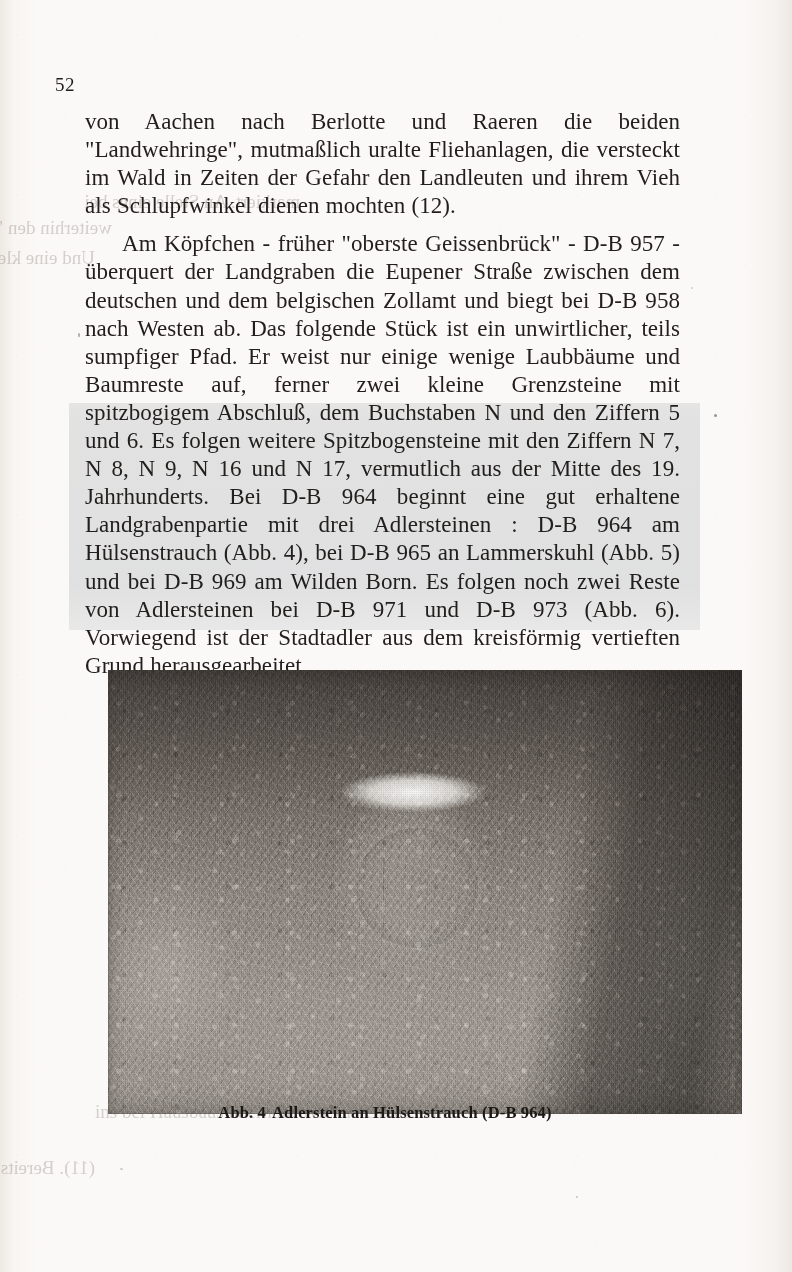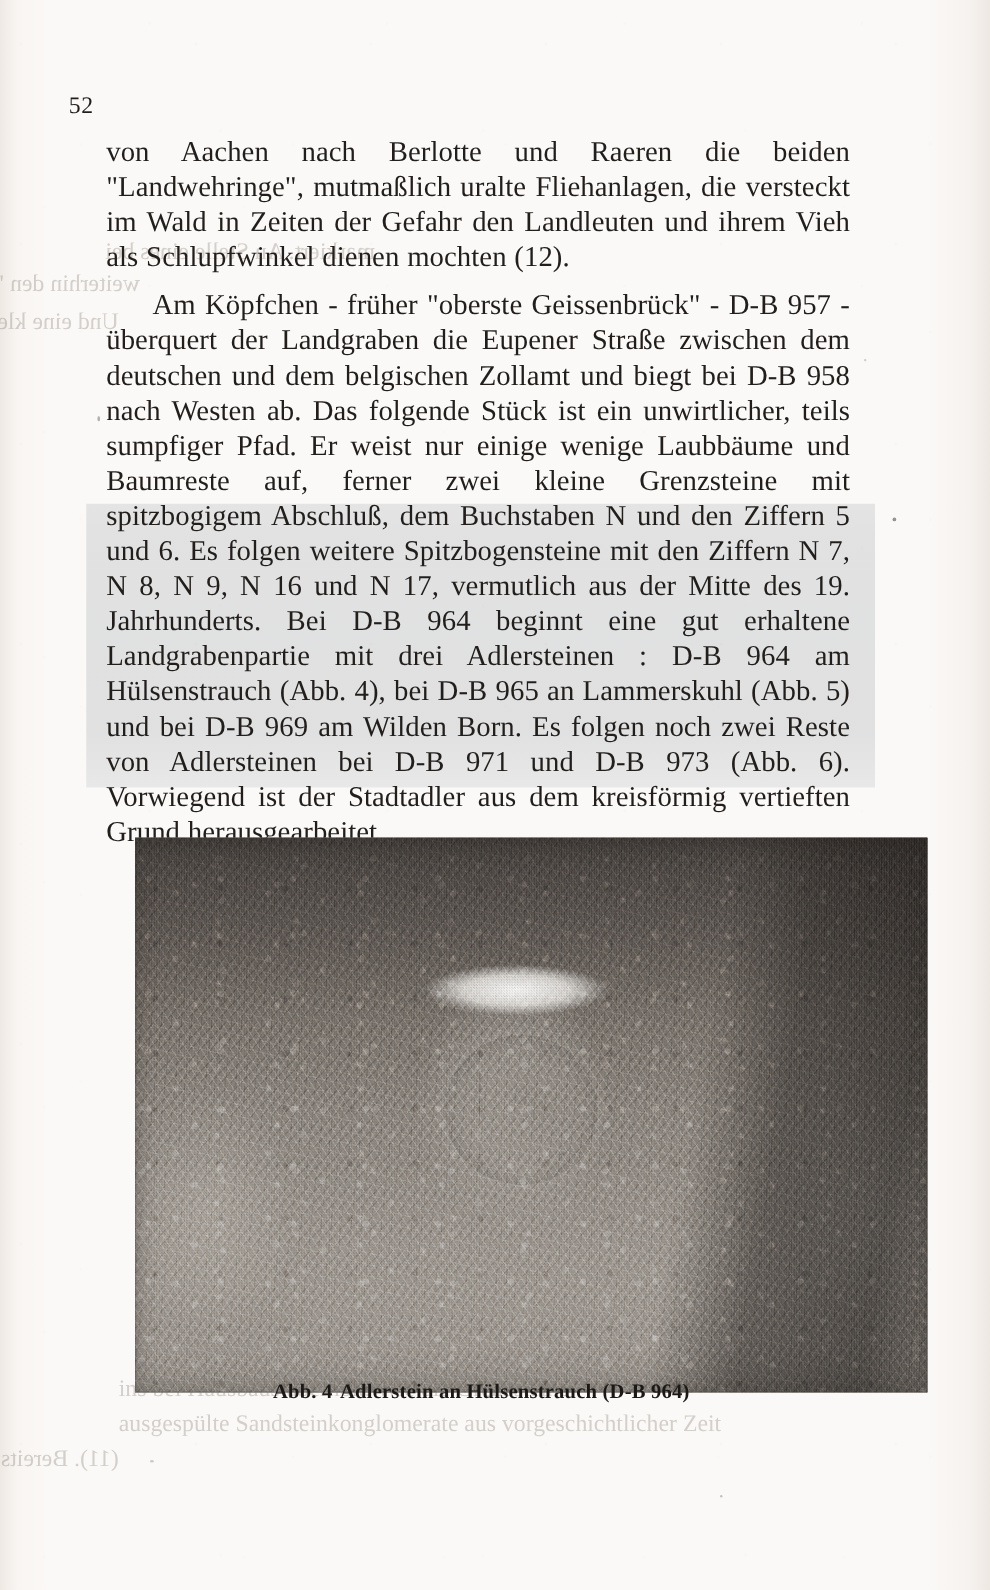--- a/index.html
+++ b/index.html
@@ -257,21 +257,20 @@
 
 <div class="page">
 
   <div class="paper-grain"></div>
 
   <div class="bleed mirror b-top">markiert. An Stelle eines bei</div>
   <div class="bleed mirror b-top2">weiterhin den "Roten Haus-Weg und dem 11. Bohrer Weg</div>
   <div class="bleed mirror b-mid">Und eine kleine Anzahl von Grenzsteinen wurde</div>
   <div class="bleed b-right">.</div>
   <div class="bleed b-cap1">ins bei Hausbaus überholt. Wie die Grenzsteine</div>
-  <div class="bleed b-cap2">ausgespülte Sandsteinkonglomerate aus vorgeschichtlicher Zeit</div>
   <div class="bleed mirror b-cap3">(11). Bereits auf Lynnlicher Gebiet liegen am ehemaligen Fahrweg</div>
 
   <div class="shadow-band"></div>
 
   <div class="folio">52</div>
 
   <div class="textblock">
     <p class="para">von Aachen nach Berlotte und Raeren die beiden "Landwehringe", mutmaßlich uralte Fliehanlagen, die versteckt im Wald in Zeiten der Gefahr den Landleuten und ihrem Vieh als Schlupfwinkel dienen mochten (12).</p>
     <p class="para indent">Am Köpfchen - früher "oberste Geissenbrück" - D-B 957 - überquert der Landgraben die Eupener Straße zwischen dem deutschen und dem belgischen Zollamt und biegt bei D-B 958 nach Westen ab. Das folgende Stück ist ein unwirtlicher, teils sumpfiger Pfad. Er weist nur einige wenige Laubbäume und Baumreste auf, ferner zwei kleine Grenzsteine mit spitzbogigem Abschluß, dem Buchstaben N und den Ziffern 5 und 6. Es folgen weitere Spitzbogensteine mit den Ziffern N 7, N 8, N 9, N 16 und N 17, vermutlich aus der Mitte des 19. Jahrhunderts. Bei D-B 964 beginnt eine gut erhaltene Landgrabenpartie mit drei Adlersteinen : D-B 964 am Hülsenstrauch (Abb. 4), bei D-B 965 an Lammerskuhl (Abb. 5) und bei D-B 969 am Wilden Born. Es folgen noch zwei Reste von Adlersteinen bei D-B 971 und D-B 973 (Abb. 6). Vorwiegend ist der Stadtadler aus dem kreisförmig vertieften Grund herausgearbeitet.</p>
   </div>

